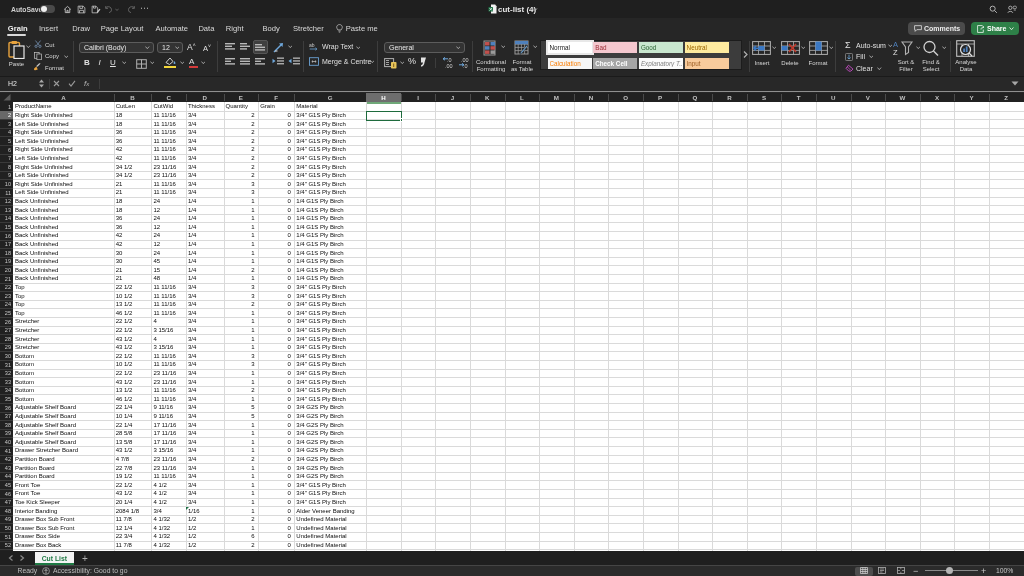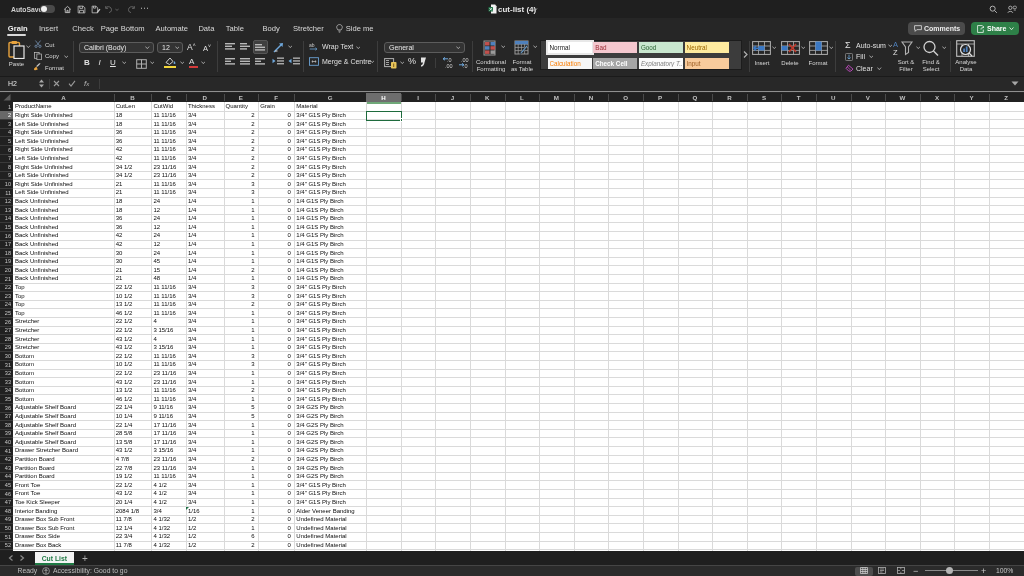--- a/index.html
+++ b/index.html
@@ -51,28 +51,28 @@
   </svg>
 <svg class="abs" style="left:1007px;top:5px" width="10" height="9" viewBox="0 0 18 16">
     <circle cx="6" cy="5" r="3" stroke="#c8c8c8" stroke-width="1.4" fill="none"></circle>
     <path d="M1.5 14 C1.5 10.5 10.5 10.5 10.5 14" stroke="#c8c8c8" stroke-width="1.4" fill="none"></path>
     <rect x="11" y="2" width="6" height="4.5" rx="2" stroke="#c8c8c8" stroke-width="1.3" fill="none"></rect>
     <path d="M12 9 L16 9" stroke="#c8c8c8" stroke-width="1.3"></path>
   </svg>
 <div class="abs" style="left:0;top:18px;width:1024px;height:19px;background:#262626"></div>
 <div class="abs" style="left:7.8px;top:24px;font-size:7.6px;font-weight:bold;color:#f0f0f0">Grain</div>
 <div class="abs" style="left:39px;top:24px;font-size:7.6px;font-weight:normal;color:#dadada">Insert</div>
-<div class="abs" style="left:72.3px;top:24px;font-size:7.6px;font-weight:normal;color:#dadada">Check</div>
-<div class="abs" style="left:100.8px;top:24px;font-size:7.6px;font-weight:normal;color:#dadada">Page Bottom</div>
+<div class="abs" style="left:72.3px;top:24px;font-size:7.6px;font-weight:normal;color:#dadada">Draw</div>
+<div class="abs" style="left:100.8px;top:24px;font-size:7.6px;font-weight:normal;color:#dadada">Page Layout</div>
 <div class="abs" style="left:155.5px;top:24px;font-size:7.6px;font-weight:normal;color:#dadada">Automate</div>
 <div class="abs" style="left:198.4px;top:24px;font-size:7.6px;font-weight:normal;color:#dadada">Data</div>
-<div class="abs" style="left:225.8px;top:24px;font-size:7.6px;font-weight:normal;color:#dadada">Table</div>
+<div class="abs" style="left:225.8px;top:24px;font-size:7.6px;font-weight:normal;color:#dadada">Right</div>
 <div class="abs" style="left:262.5px;top:24px;font-size:7.6px;font-weight:normal;color:#dadada">Body</div>
 <div class="abs" style="left:293px;top:24px;font-size:7.6px;font-weight:normal;color:#dadada">Stretcher</div>
-<div class="abs" style="left:345.7px;top:24px;font-size:7.6px;font-weight:normal;color:#dadada">Side me</div>
+<div class="abs" style="left:345.7px;top:24px;font-size:7.6px;font-weight:normal;color:#dadada">Paste me</div>
 <div class="abs" style="left:6.6px;top:33.5px;width:19px;height:2px;background:#d8d8d8;border-radius:1px"></div>
 <svg class="abs" style="left:335.5px;top:23.5px" width="7" height="9" viewBox="0 0 12 16">
     <path d="M6 1 C3 1 1 3.2 1 5.8 C1 7.8 2.5 9 3 10.5 H9 C9.5 9 11 7.8 11 5.8 C11 3.2 9 1 6 1 Z" stroke="#c8c8c8" stroke-width="1.3" fill="none"></path>
     <path d="M4 12.5 H8 M4.7 14.5 H7.3" stroke="#c8c8c8" stroke-width="1.2"></path>
   </svg>
 <div class="abs" style="left:908px;top:21.5px;width:57px;height:13.5px;border-radius:4px;background:#4b4b4b"></div>
 <svg class="abs" style="left:914px;top:25px" width="8" height="7" viewBox="0 0 14 12">
     <path d="M1 1 H13 V8 H5 L2 11 V8 H1 Z" stroke="#e0e0e0" stroke-width="1.4" fill="none"></path>
   </svg>
 <div class="abs" style="left:924px;top:24.5px;font-size:7px;font-weight:bold;color:#ececec">Comments</div>

